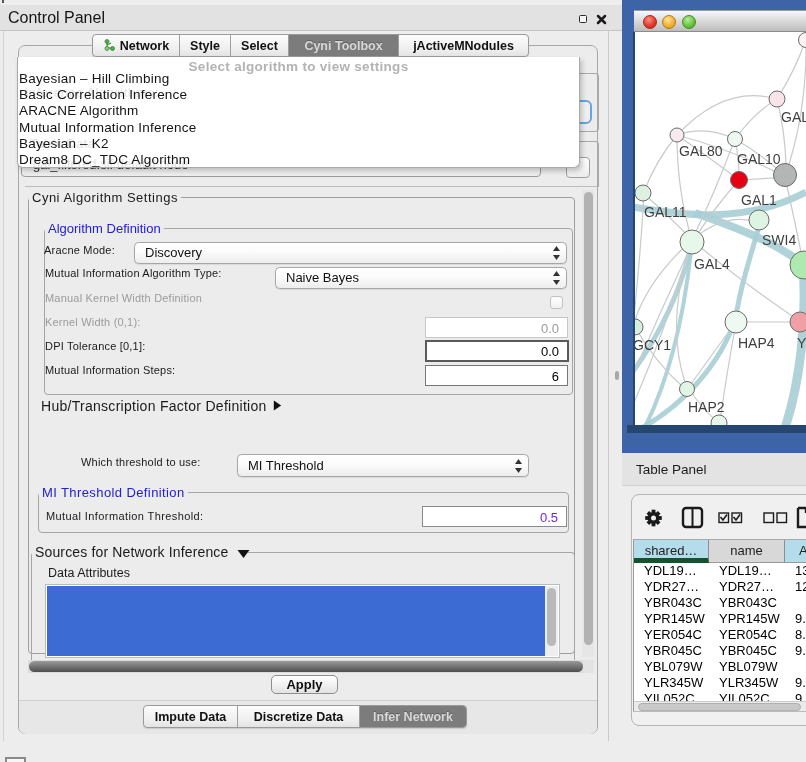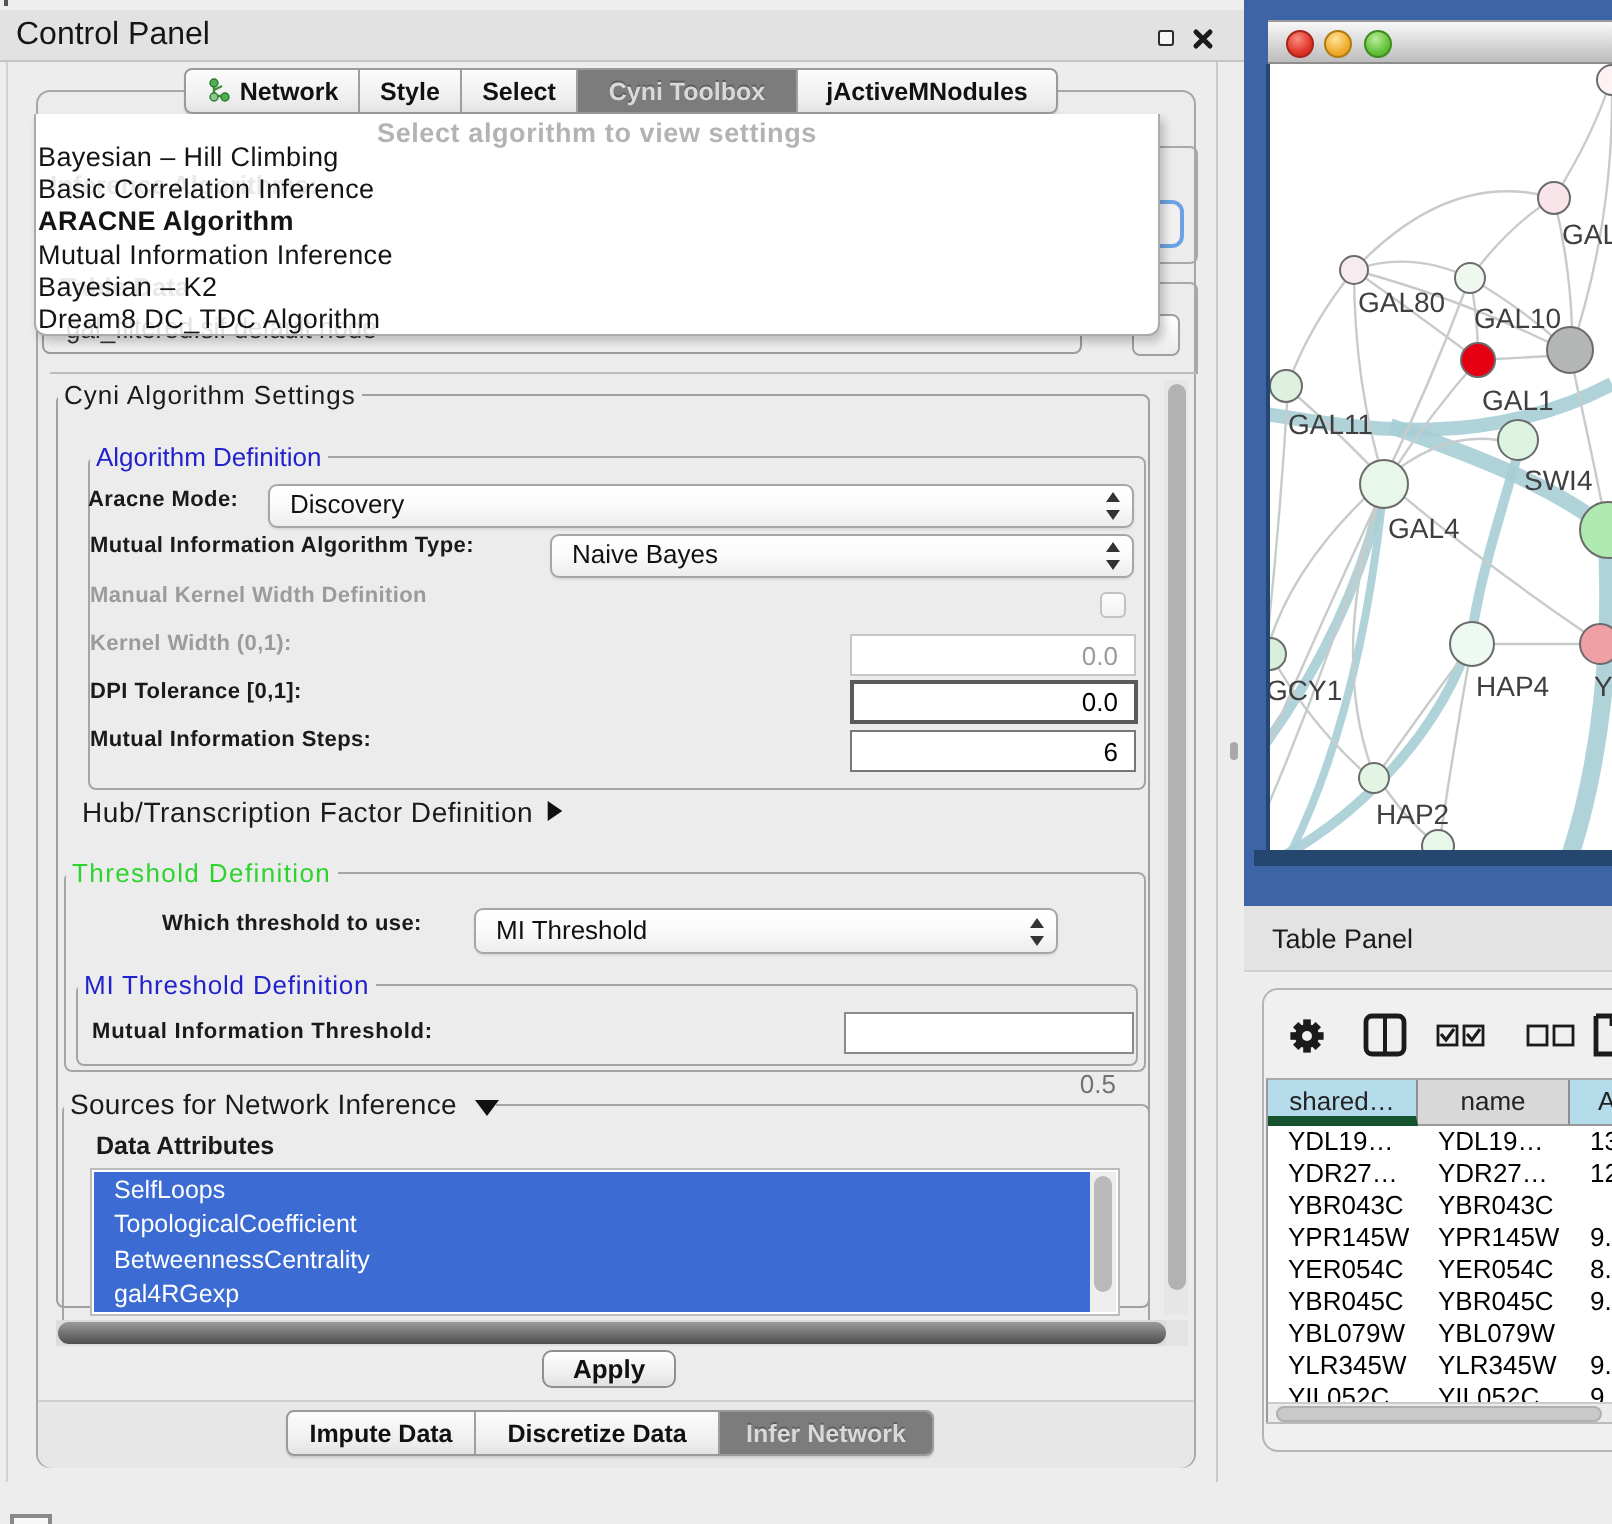--- a/index.html
+++ b/index.html
@@ -1,19 +1,19 @@
 <!DOCTYPE html>
 <html><head><meta charset="utf-8">
 <style>
 html,body{margin:0;padding:0;}
 #root{position:relative;width:806px;height:762px;background:#eeeeee;overflow:hidden;
  font-family:"Liberation Sans",sans-serif;-webkit-font-smoothing:antialiased;}
 .abs{position:absolute;}
 .lbl{font-size:11px;color:#1a1a1a;white-space:nowrap;letter-spacing:0.2px;}
-.b{font-weight:bold;}
+.b{font-weight:normal;}
 .gray{color:#9b9b9b;}
 .combo{position:absolute;border:1px solid #a6a6a6;border-radius:4.5px;
  background:linear-gradient(180deg,#ffffff 0%,#fbfbfb 45%,#ededed 100%);
  box-shadow:0 1px 1px rgba(0,0,0,0.08);}
 .combo .ct{position:absolute;left:10px;top:calc(50% - 1px);transform:translateY(-50%);font-size:13px;color:#111;white-space:nowrap;}
 .combo .ar{position:absolute;right:5px;top:50%;transform:translateY(-50%);width:9px;height:14px;}
 .field{position:absolute;background:#ffffff;}
 .field .ft{position:absolute;right:8px;top:50%;transform:translateY(-50%);font-size:13px;}
 fieldset{position:absolute;margin:0;padding:0;border:1px solid #a3a3a3;border-radius:4px;}
 fieldset legend{margin-left:0;padding:0 3px;font-size:13px;}
@@ -109,54 +109,50 @@
 <div class="lbl b abs" style="left:45px;top:364px;">Mutual Information Steps:</div>
 <div class="field" style="left:425px;top:365px;width:143px;height:21px;border:1px solid #777;box-sizing:border-box;">
       <div class="ft" style="color:#000;">6</div>
     </div>
 
 <div class="lbl abs" style="left:41px;top:398px;font-size:14px;letter-spacing:0.28px;">Hub/Transcription Factor Definition</div>
 <svg class="abs" style="left:272px;top:399px;" width="11" height="13" viewBox="0 0 12 13">
       <path d="M2 1 L10 6.5 L2 12 Z" fill="#111"></path>
     </svg>
 
-<fieldset style="left:32px;top:429px;width:539px;height:105px;border-color:#a5a5a5;">
- <legend style="color:#2ed32e;letter-spacing:0.7px;">Threshold Definition</legend>
-    </fieldset>
 
 <div class="lbl b abs" style="left:81px;top:456px;">Which threshold to use:</div>
 <div class="combo" style="left:237px;top:454px;width:290px;height:21px;">
       <div class="ct">MI Threshold</div>
  <svg class="ar" viewBox="0 0 9 14">
         <path d="M4.5 0 L8 5 L1 5 Z" fill="#333"></path>
         <path d="M4.5 14 L1 9 L8 9 Z" fill="#333"></path>
       </svg>
     </div>
 
 <fieldset style="left:38px;top:485px;width:529px;height:46px;border-color:#a5a5a5;">
  <legend style="color:#2222cc;letter-spacing:0.4px;">MI Threshold Definition</legend>
     </fieldset>
 
 <div class="lbl b abs" style="left:46px;top:510px;letter-spacing:0.4px;">Mutual Information Threshold:</div>
 <div class="field" style="left:422px;top:506px;width:145px;height:21px;border:1px solid #8a8a8a;box-sizing:border-box;">
-      <div class="ft" style="color:#737373;margin-top:25px;">0.5</div>
+      <div class="ft" style="color:#6d28d9;">0.5</div>
     </div>
 
 <fieldset style="left:31px;top:544px;width:542px;height:115px;border-color:#a5a5a5;border-bottom:none;border-radius:4px 4px 0 0;">
  <legend style="color:#1a1a1a;font-size:14px;letter-spacing:0.15px;">Sources for Network Inference &nbsp;&nbsp;&nbsp;</legend>
     </fieldset>
 <svg class="abs" style="left:236px;top:549px;" width="15" height="10" viewBox="0 0 14 10">
       <path d="M1 1 L13 1 L7 9 Z" fill="#111"></path>
     </svg>
 
 <div class="lbl b abs" style="left:31px;top:566px;font-size:12.5px;letter-spacing:0;padding-left:17px;">Data Attributes</div>
 
 <div class="abs" style="left:45px;top:584px;width:515px;height:74px;background:#ffffff;border:1px solid #bbb;box-sizing:border-box;">
  <div style="position:absolute;left:1px;top:1px;right:14px;height:70px;background:#3b6bd3;"></div>
- <div style="position:absolute;left:11px;top:2px;font-size:12.5px;color:#fff;line-height:17.4px;">SelfLoops<br>TopologicalCoefficient<br>BetweennessCentrality<br>gal4RGexp</div>
  <div style="position:absolute;right:1px;top:1px;width:13px;height:70px;background:#eeeeee;"></div>
  <div style="position:absolute;right:3px;top:3px;width:9px;height:58px;background:#b9b9b9;border-radius:5px;"></div>
 </div>
 
 <div class="abs" style="left:28px;top:660px;width:566px;height:13px;background:#dcdcdc;"></div>
 <div class="abs" style="left:29px;top:661px;width:554px;height:11px;border-radius:6px;background:linear-gradient(180deg,#9a9a9a,#4e4e4e);"></div>
 <div class="abs" style="left:583px;top:660px;width:11px;height:13px;background:#e3e3e3;"></div>
 
 <div class="abs" style="left:582px;top:190px;width:12px;height:467px;background:#e6e6e6;"></div>
 <div class="abs" style="left:583.5px;top:192px;width:9px;height:453px;background:#b2b2b2;border-radius:5px;"></div>

